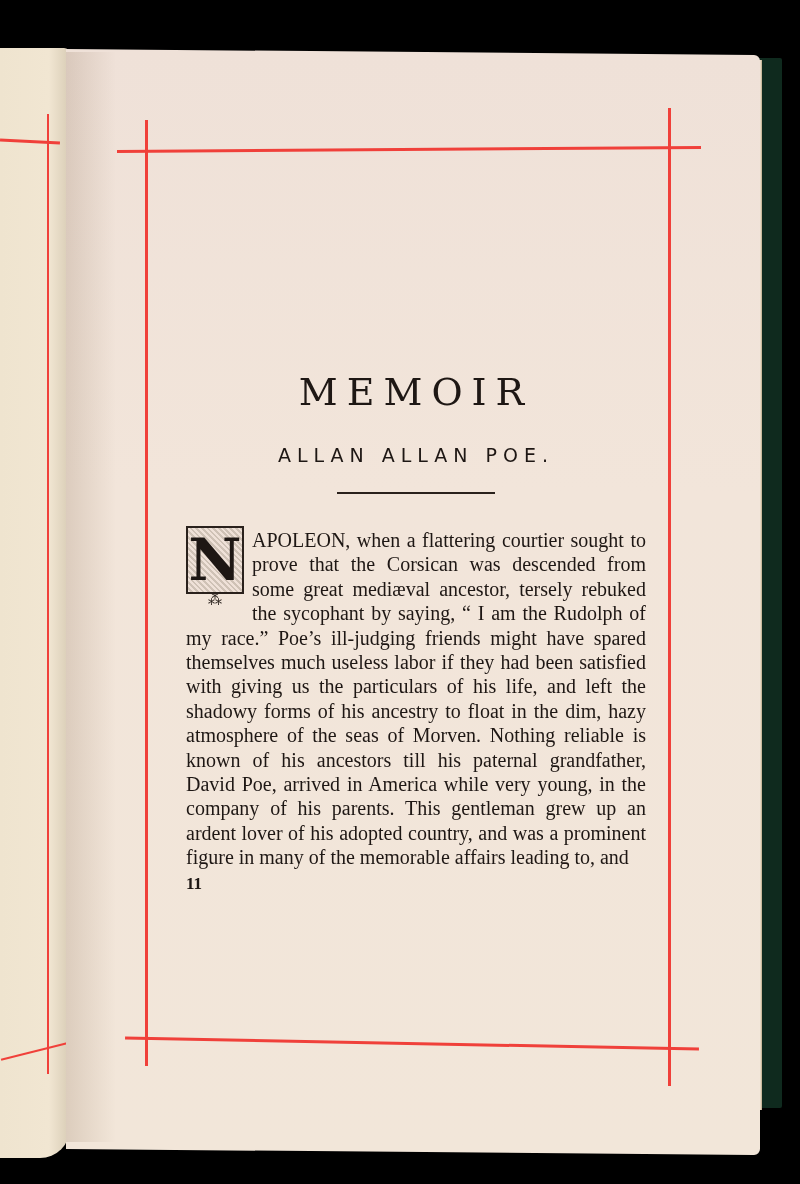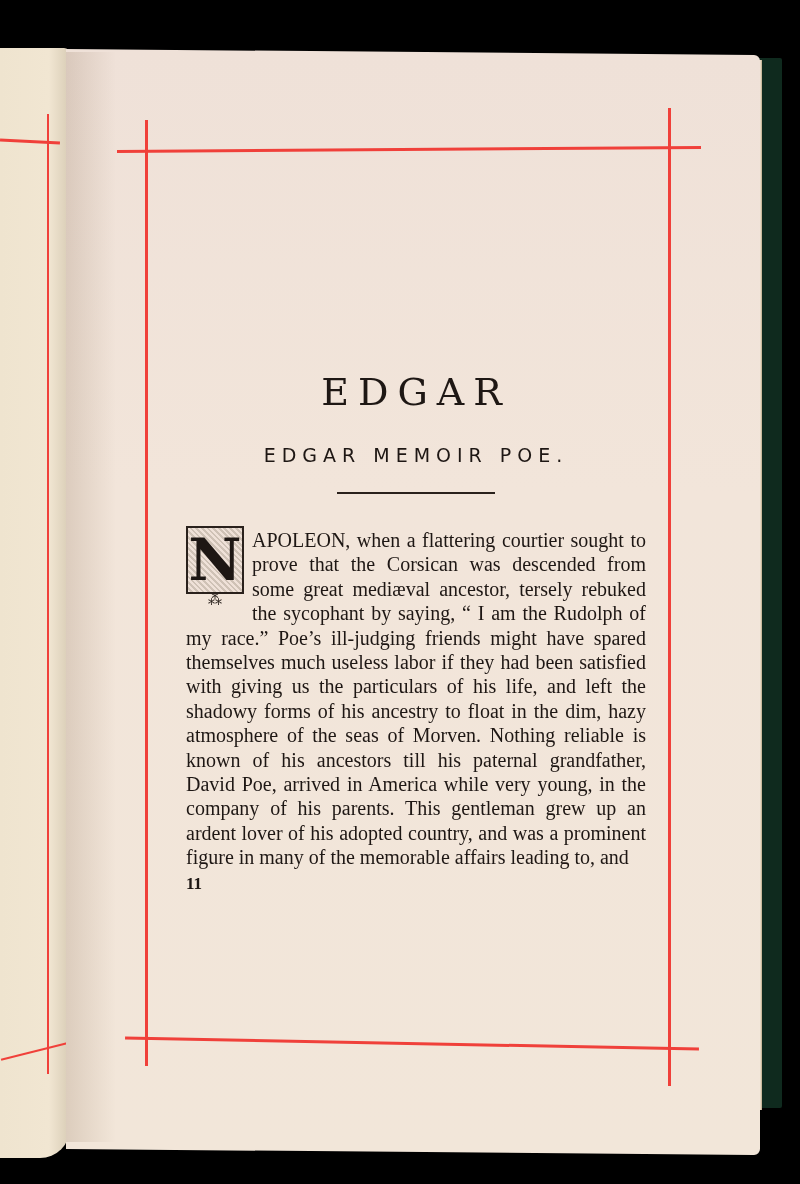--- a/index.html
+++ b/index.html
@@ -33,22 +33,22 @@
 <div class="page-edges"></div>
 <div class="page"></div>
 <div class="gutter-shadow"></div>
 
 <div class="rule" style="left:117px;top:148px;width:584px;height:3px;transform:rotate(-0.4deg);"></div>
 <div class="rule" style="left:125px;top:1042px;width:574px;height:3px;transform:rotate(1.1deg);"></div>
 <div class="rule" style="left:145px;top:120px;width:3px;height:946px;"></div>
 <div class="rule" style="left:668px;top:108px;width:3px;height:978px;"></div>
 
 <div class="content">
-  <h1 class="title">EDGAR</h1>
-  <div class="subtitle">EDGAR MEMOIR POE.</div>
+  <h1 class="title">MEMOIR</h1>
+  <div class="subtitle">ALLAN ALLAN POE.</div>
   <div class="divider"></div>
   <p class="body-text">
     <span class="dropcap">
       <span class="dropcap-box">N</span>
       <span class="dropcap-flourish" style="display:block;">⁂</span>
     </span>
     <span>APOLEON, when a flattering courtier sought to prove that the Corsican was descended from some great mediæval ancestor, tersely rebuked the sycophant by saying, “ I am the Rudolph of my race.” Poe’s ill-judging friends might have spared themselves much useless labor if they had been satisfied with giving us the particulars of his life, and left the shadowy forms of his ancestry to float in the dim, hazy atmosphere of the seas of Morven.  Nothing reliable is known of his ancestors till his paternal grandfather, David Poe, arrived in America while very young, in the company of his parents. This gentleman grew up an ardent lover of his adopted country, and was a prominent figure in many of the memorable affairs leading to, and</span>
   </p>
   <div class="page-num">11</div>
 </div>

